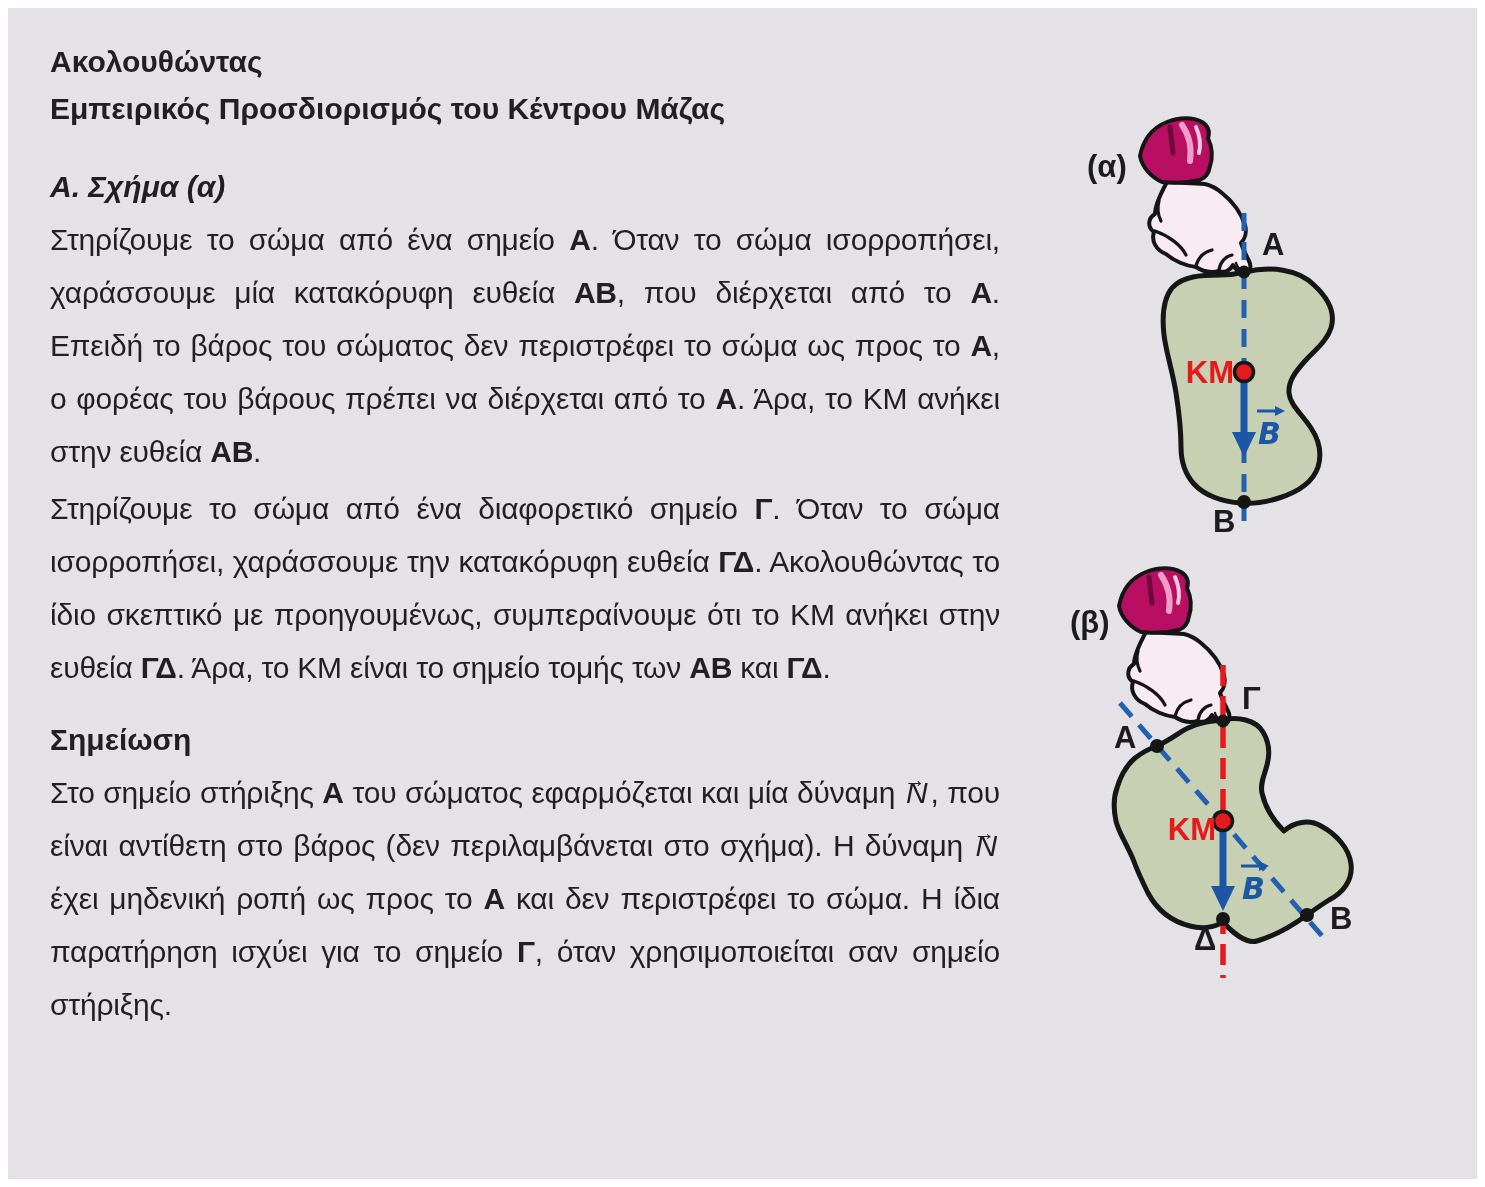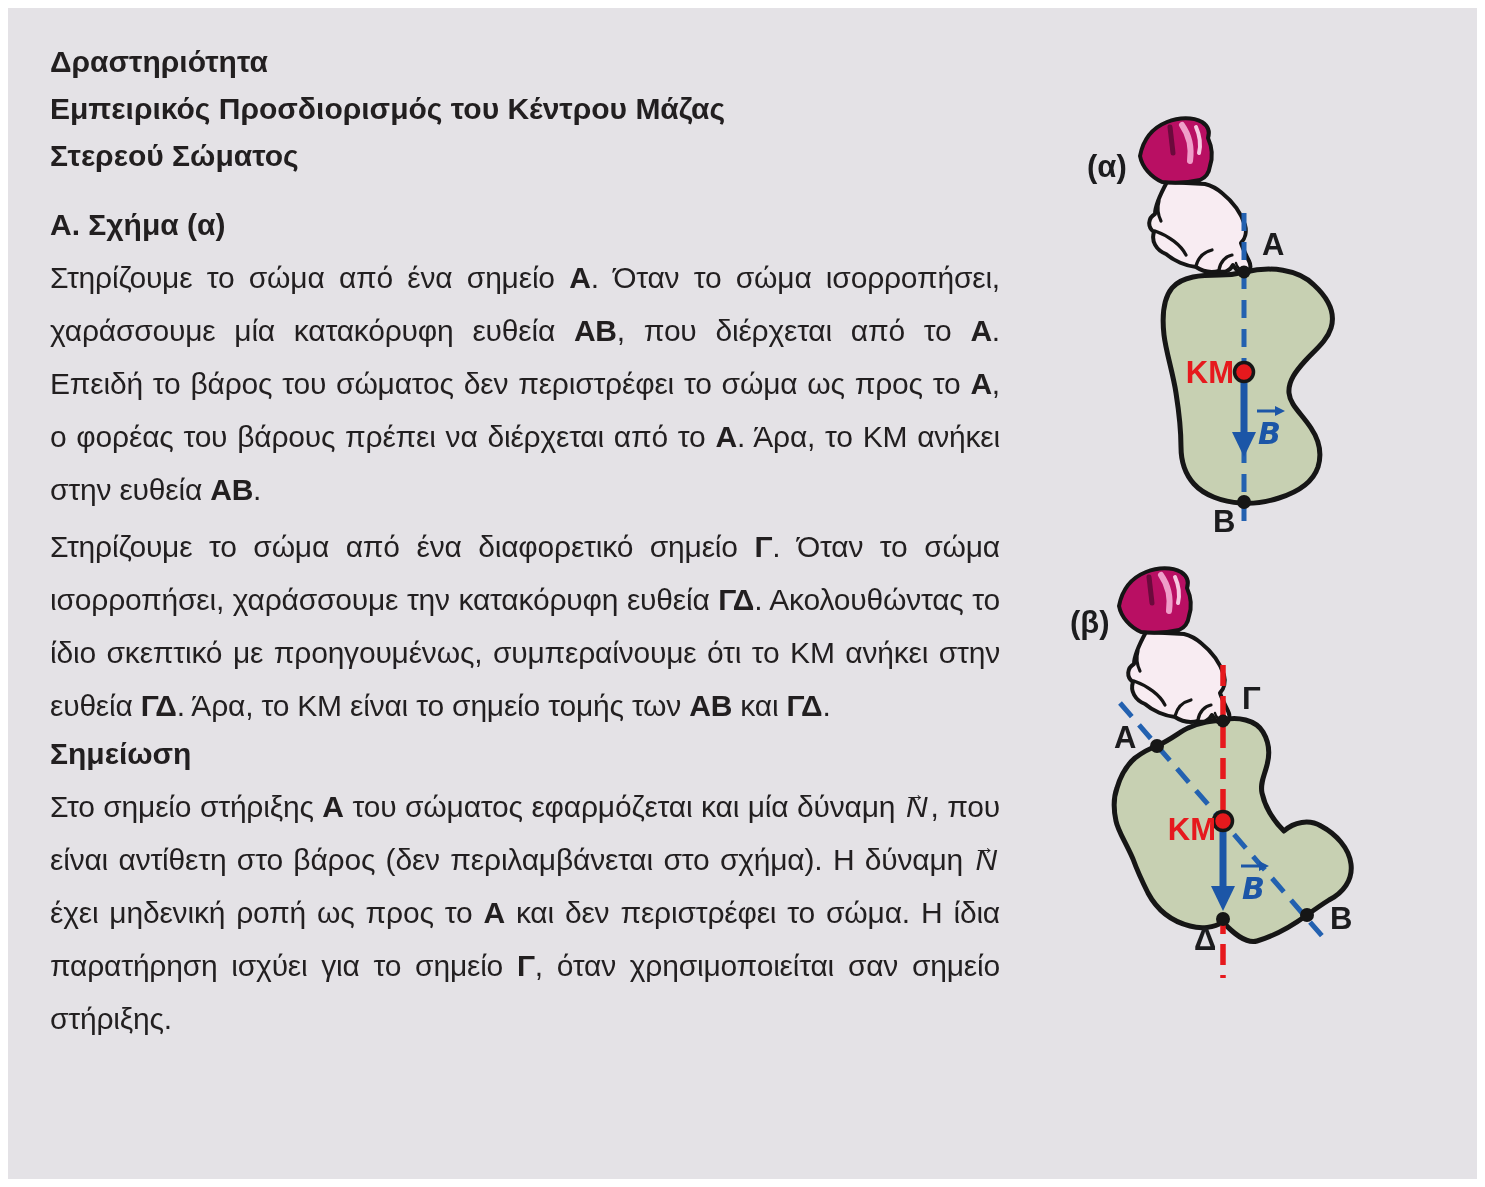--- a/index.html
+++ b/index.html
@@ -7,23 +7,23 @@
     width:1485px;height:1187px;position:relative;background:#ffffff;
     font-family:"Liberation Sans",sans-serif;color:#221f20;overflow:hidden;
   }
   .panel{
     position:absolute;left:8px;top:8px;width:1469px;height:1171px;
     background:#e4e2e6;
   }
   .text-col{position:absolute;left:42px;top:30px;width:958px;}
   .kicker,.title{font-weight:bold;font-size:30px;line-height:47px;}
   .sec{font-weight:bold;font-size:30px;line-height:44px;}
-  .sec-a{margin-top:24px;}
+  .sec-a{margin-top:33px;font-style:italic;}
   .sec-b{margin-top:8px;}
-  .sec-note{}
+  .sec-note{margin-top:24px;}
   p.bodytext{
     font-size:30px;line-height:53px;text-align:justify;margin:4px 8px 0 0;
     letter-spacing:-0.2px;
   }
   .seg-b{font-weight:bold;}
   .seg-vec{
     font-style:italic;display:inline-block;position:relative;
     padding:0 3px 0 2px;
   }
   .seg-vec::before{
@@ -86,23 +86,22 @@
       <path class="cuff-hi" d="M 152,30 C 159,40 162,52 160,66"></path>
       <path class="cuff-hi2" d="M 166,32 C 170,41 171,50 169,58"></path>
       <path class="cuff-dk" d="M 140,32 L 143,58"></path>
     </g>
   </defs>
 </svg>
 
 <div class="panel">
 
   <div class="text-col">
-    <div class="kicker">Δραστηριότητα</div>
+    <div class="kicker">Ακολουθώντας</div>
     <div class="title">Εμπειρικός Προσδιορισμός του Κέντρου Μάζας</div>
-    <div class="title">Στερεού Σώματος</div>
 
     <div class="sec sec-a">Α. Σχήμα (α)</div>
     <p class="bodytext"><span>Στηρίζουμε το σώμα από ένα σημείο </span><span class="seg-b">Α</span><span>. Όταν το σώμα ισορροπήσει, χαράσσουμε μία κατακόρυφη ευθεία </span><span class="seg-b">ΑΒ</span><span>, που διέρχεται από το </span><span class="seg-b">Α</span><span>. Επειδή το βάρος του σώματος δεν περιστρέφει το σώμα ως προς το </span><span class="seg-b">Α</span><span>, ο φορέας του βάρους πρέπει να διέρχεται από το </span><span class="seg-b">Α</span><span>. Άρα, το ΚΜ ανήκει στην ευθεία </span><span class="seg-b">ΑΒ</span><span>.</span></p>
 
     <p class="bodytext"><span>Στηρίζουμε το σώμα από ένα διαφορετικό σημείο </span><span class="seg-b">Γ</span><span>. Όταν το σώμα ισορροπήσει, χαράσσουμε την κατακόρυφη ευθεία </span><span class="seg-b">ΓΔ</span><span>. Ακολουθώντας το ίδιο σκεπτικό με προηγουμένως, συμπεραίνουμε ότι το ΚΜ ανήκει στην ευθεία </span><span class="seg-b">ΓΔ</span><span>. Άρα, το ΚΜ είναι το σημείο τομής των </span><span class="seg-b">ΑΒ</span><span> και </span><span class="seg-b">ΓΔ</span><span>.</span></p>
 
     <div class="sec sec-note">Σημείωση</div>
     <p class="bodytext"><span>Στο σημείο στήριξης </span><span class="seg-b">Α</span><span> του σώματος εφαρμόζεται και μία δύναμη </span><span class="seg-vec">N</span><span>, που είναι αντίθετη στο βάρος (δεν περιλαμβάνεται στο σχήμα). Η δύναμη </span><span class="seg-vec">N</span><span> έχει μηδενική ροπή ως προς το </span><span class="seg-b">Α</span><span> και δεν περιστρέφει το σώμα. Η ίδια παρατήρηση ισχύει για το σημείο </span><span class="seg-b">Γ</span><span>, όταν χρησιμοποιείται σαν σημείο στήριξης.</span></p>
   </div>
 

